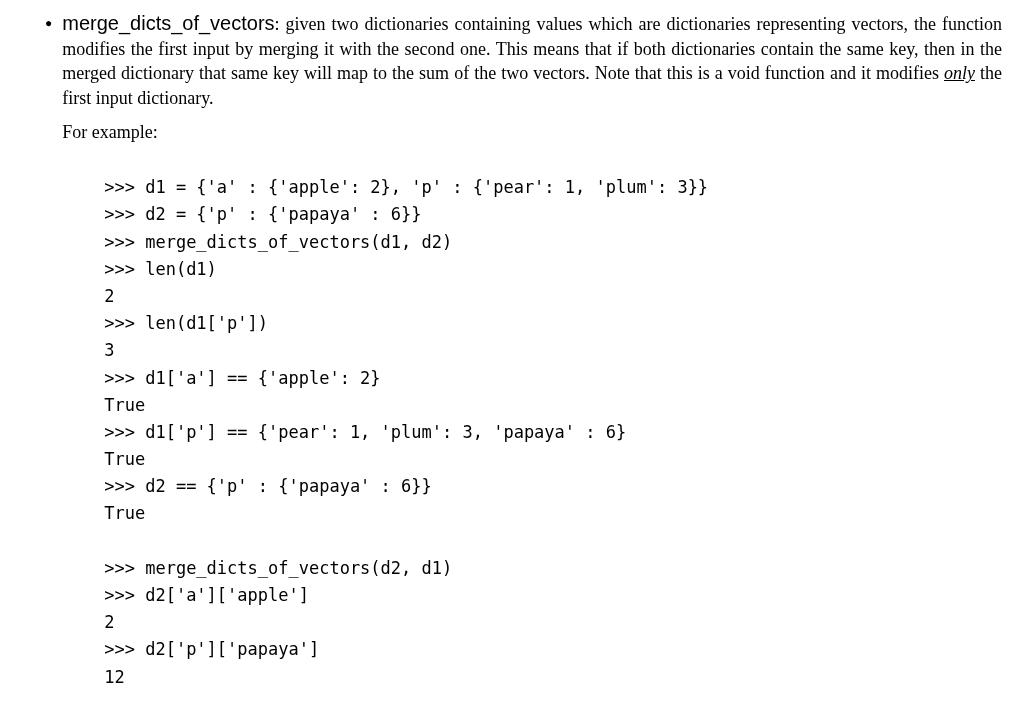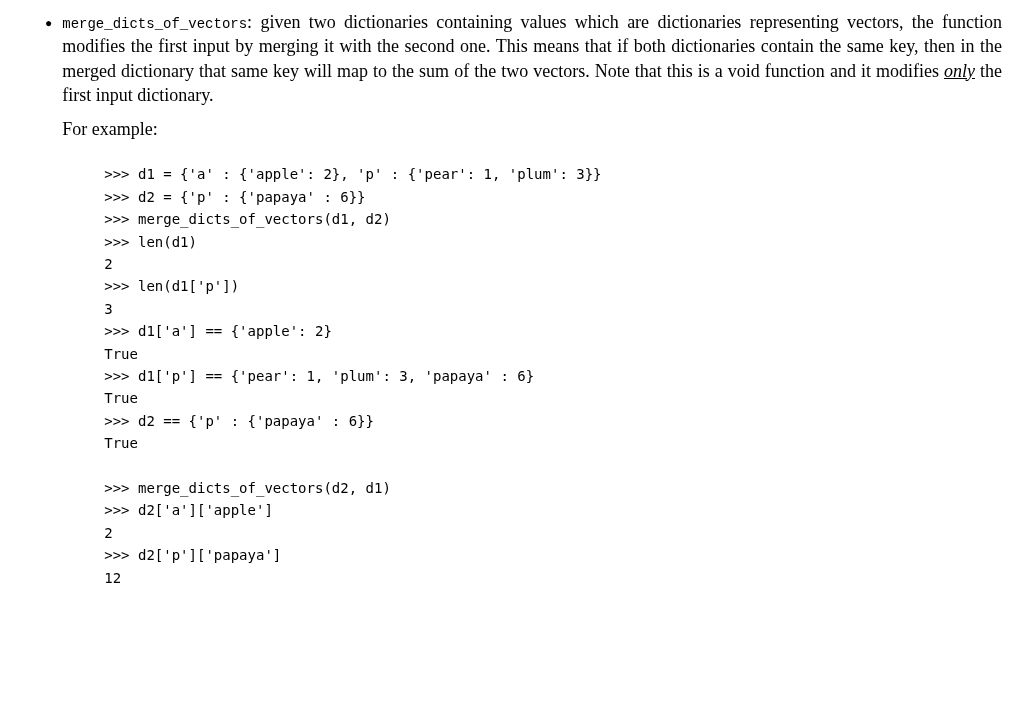--- a/index.html
+++ b/index.html
@@ -27,34 +27,34 @@
     padding-left: 0;
   }
   .item-body {
     flex: 1;
   }
   p {
     margin: 0 0 10px 0;
     text-align: justify;
   }
   .fn {
-    font-family: Liberation Mono, monospace;
-    font-size: 14px;
+    font-family: Liberation Sans, sans-serif;
+    font-size: 20px;
   }
   .emph {
     font-style: italic;
     text-decoration: underline;
   }
   .example-label {
     margin-top: 10px;
-    margin-bottom: 22px;
+    margin-bottom: 30px;
   }
   pre.code {
     font-family: "Menlo", "DejaVu Sans Mono", "Consolas", "Courier New", monospace;
-    font-size: 14px;
+    font-size: 17px;
     line-height: 1.6;
     margin: 0 0 0 42px;
     white-space: pre;
   }
 </style>
 </head>
 <body>
 
 <div class="page">
   <div class="bullet-item">

